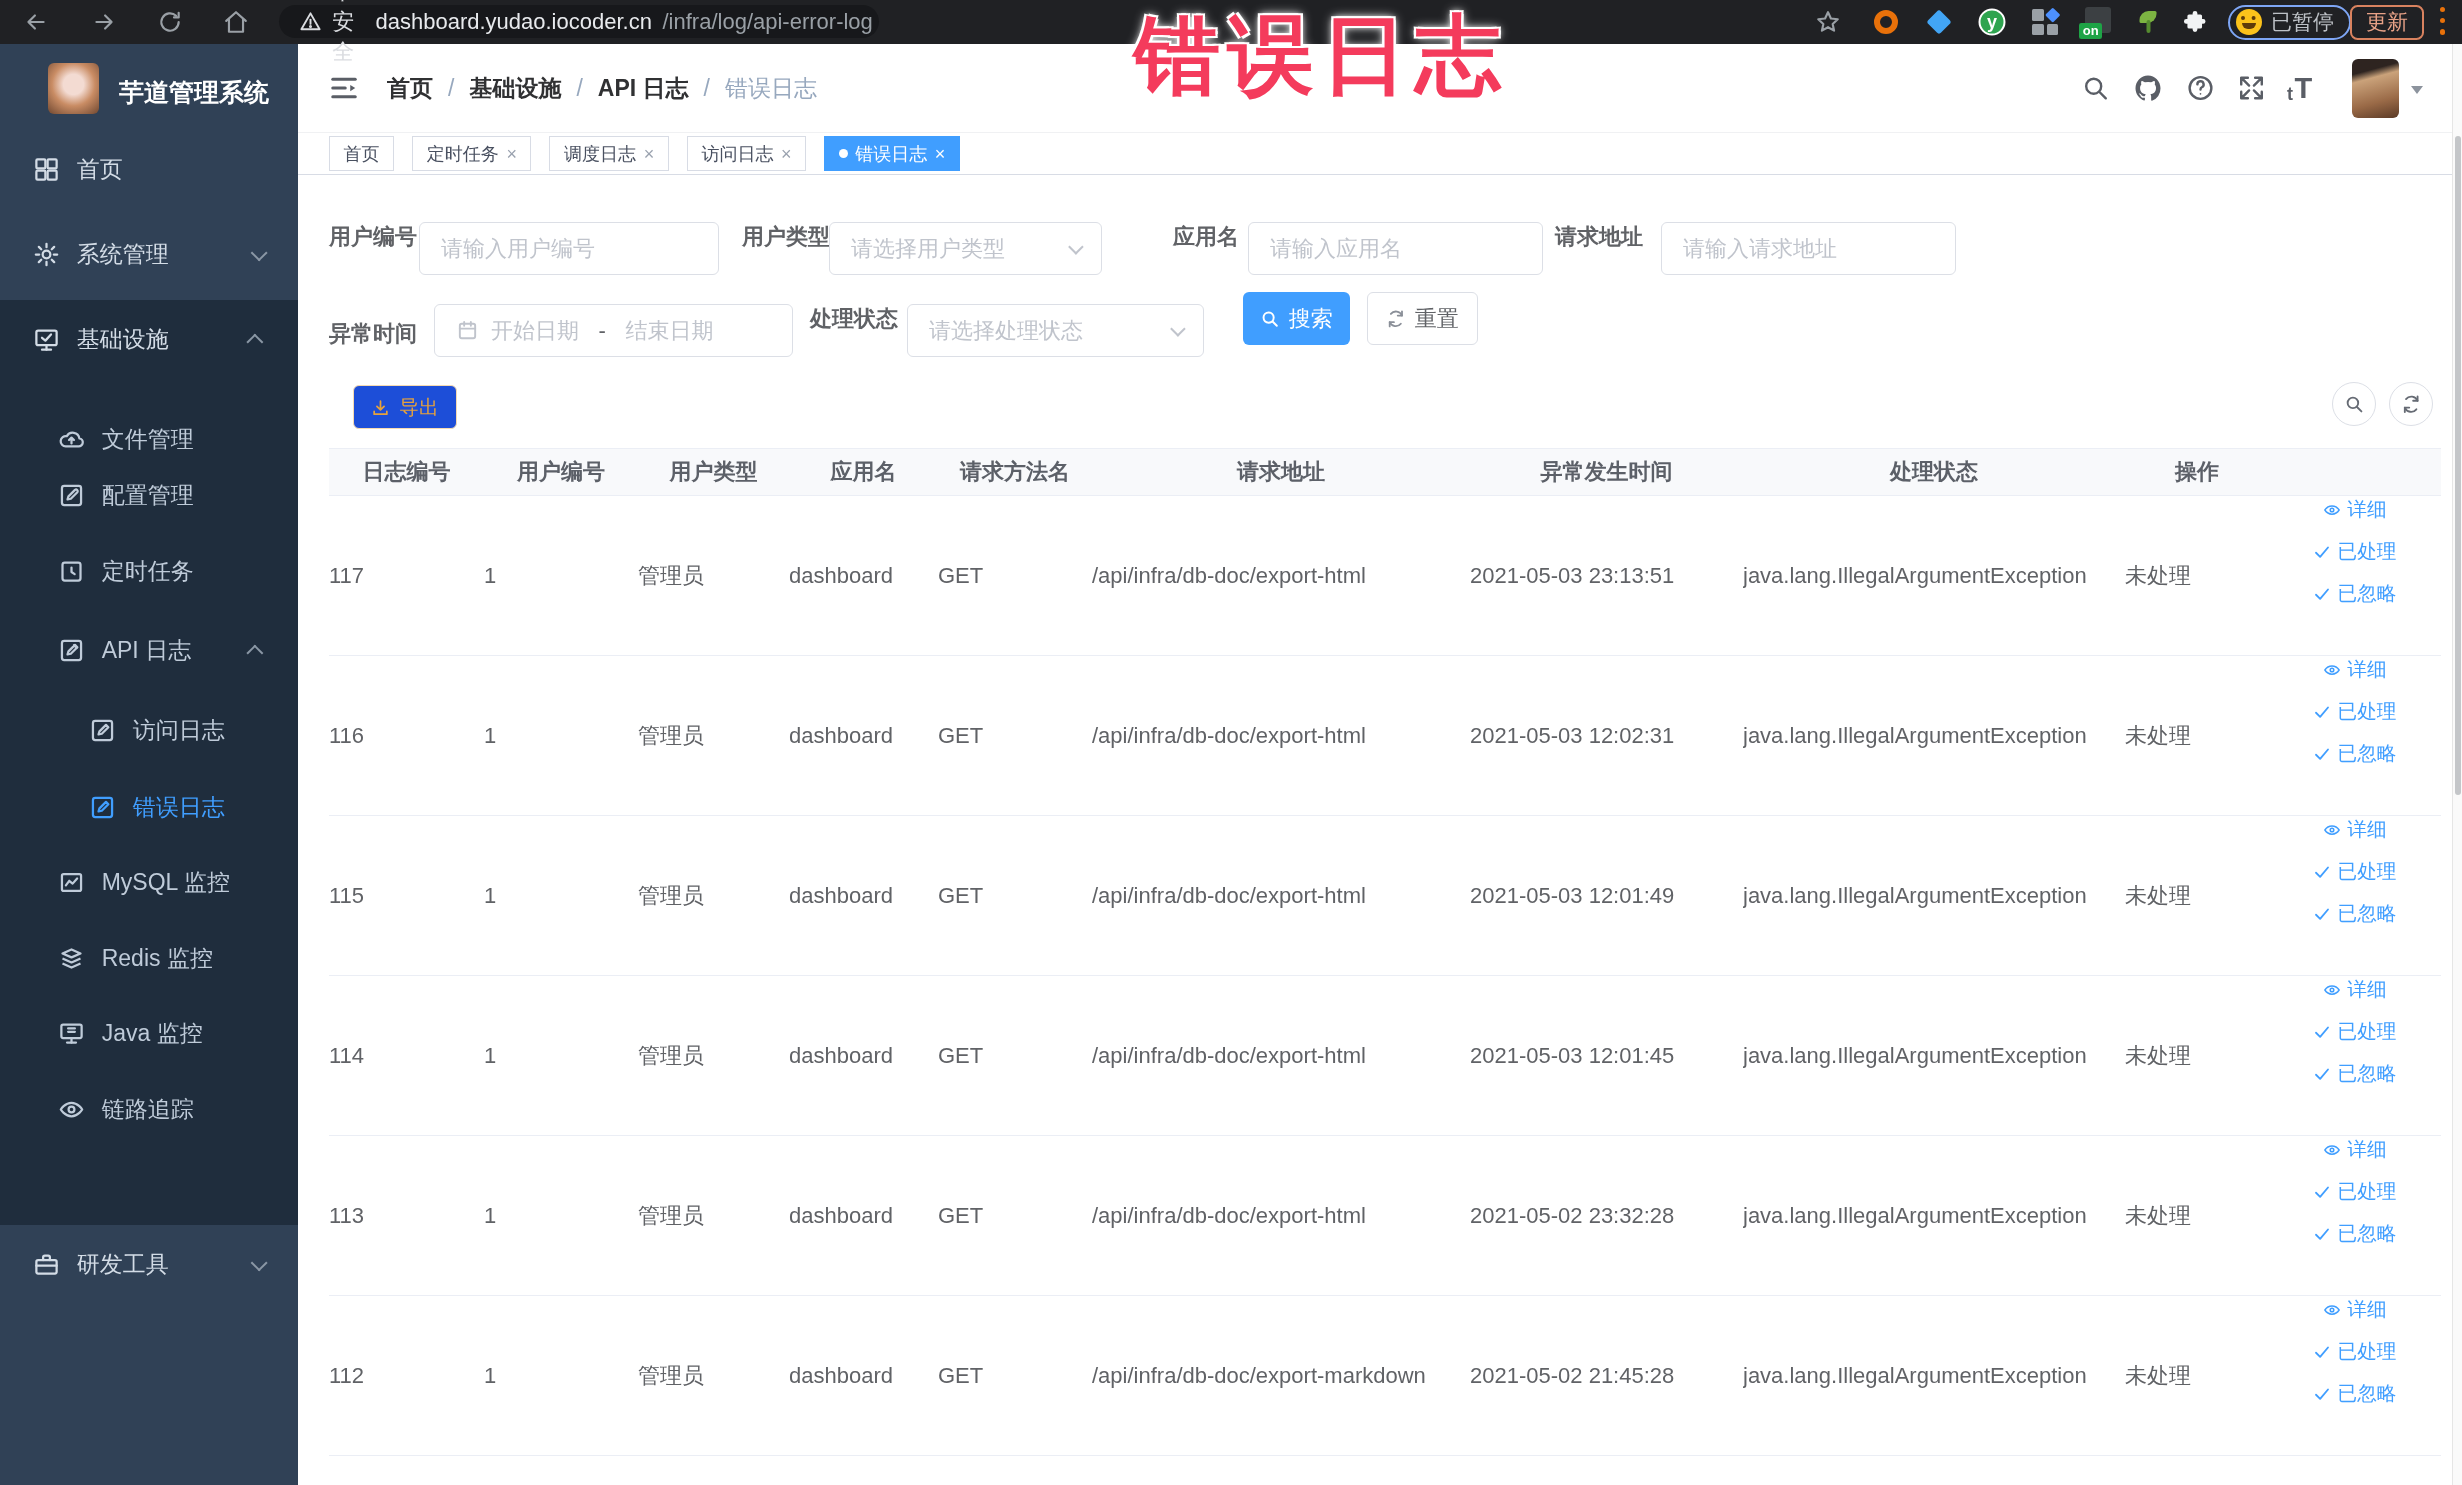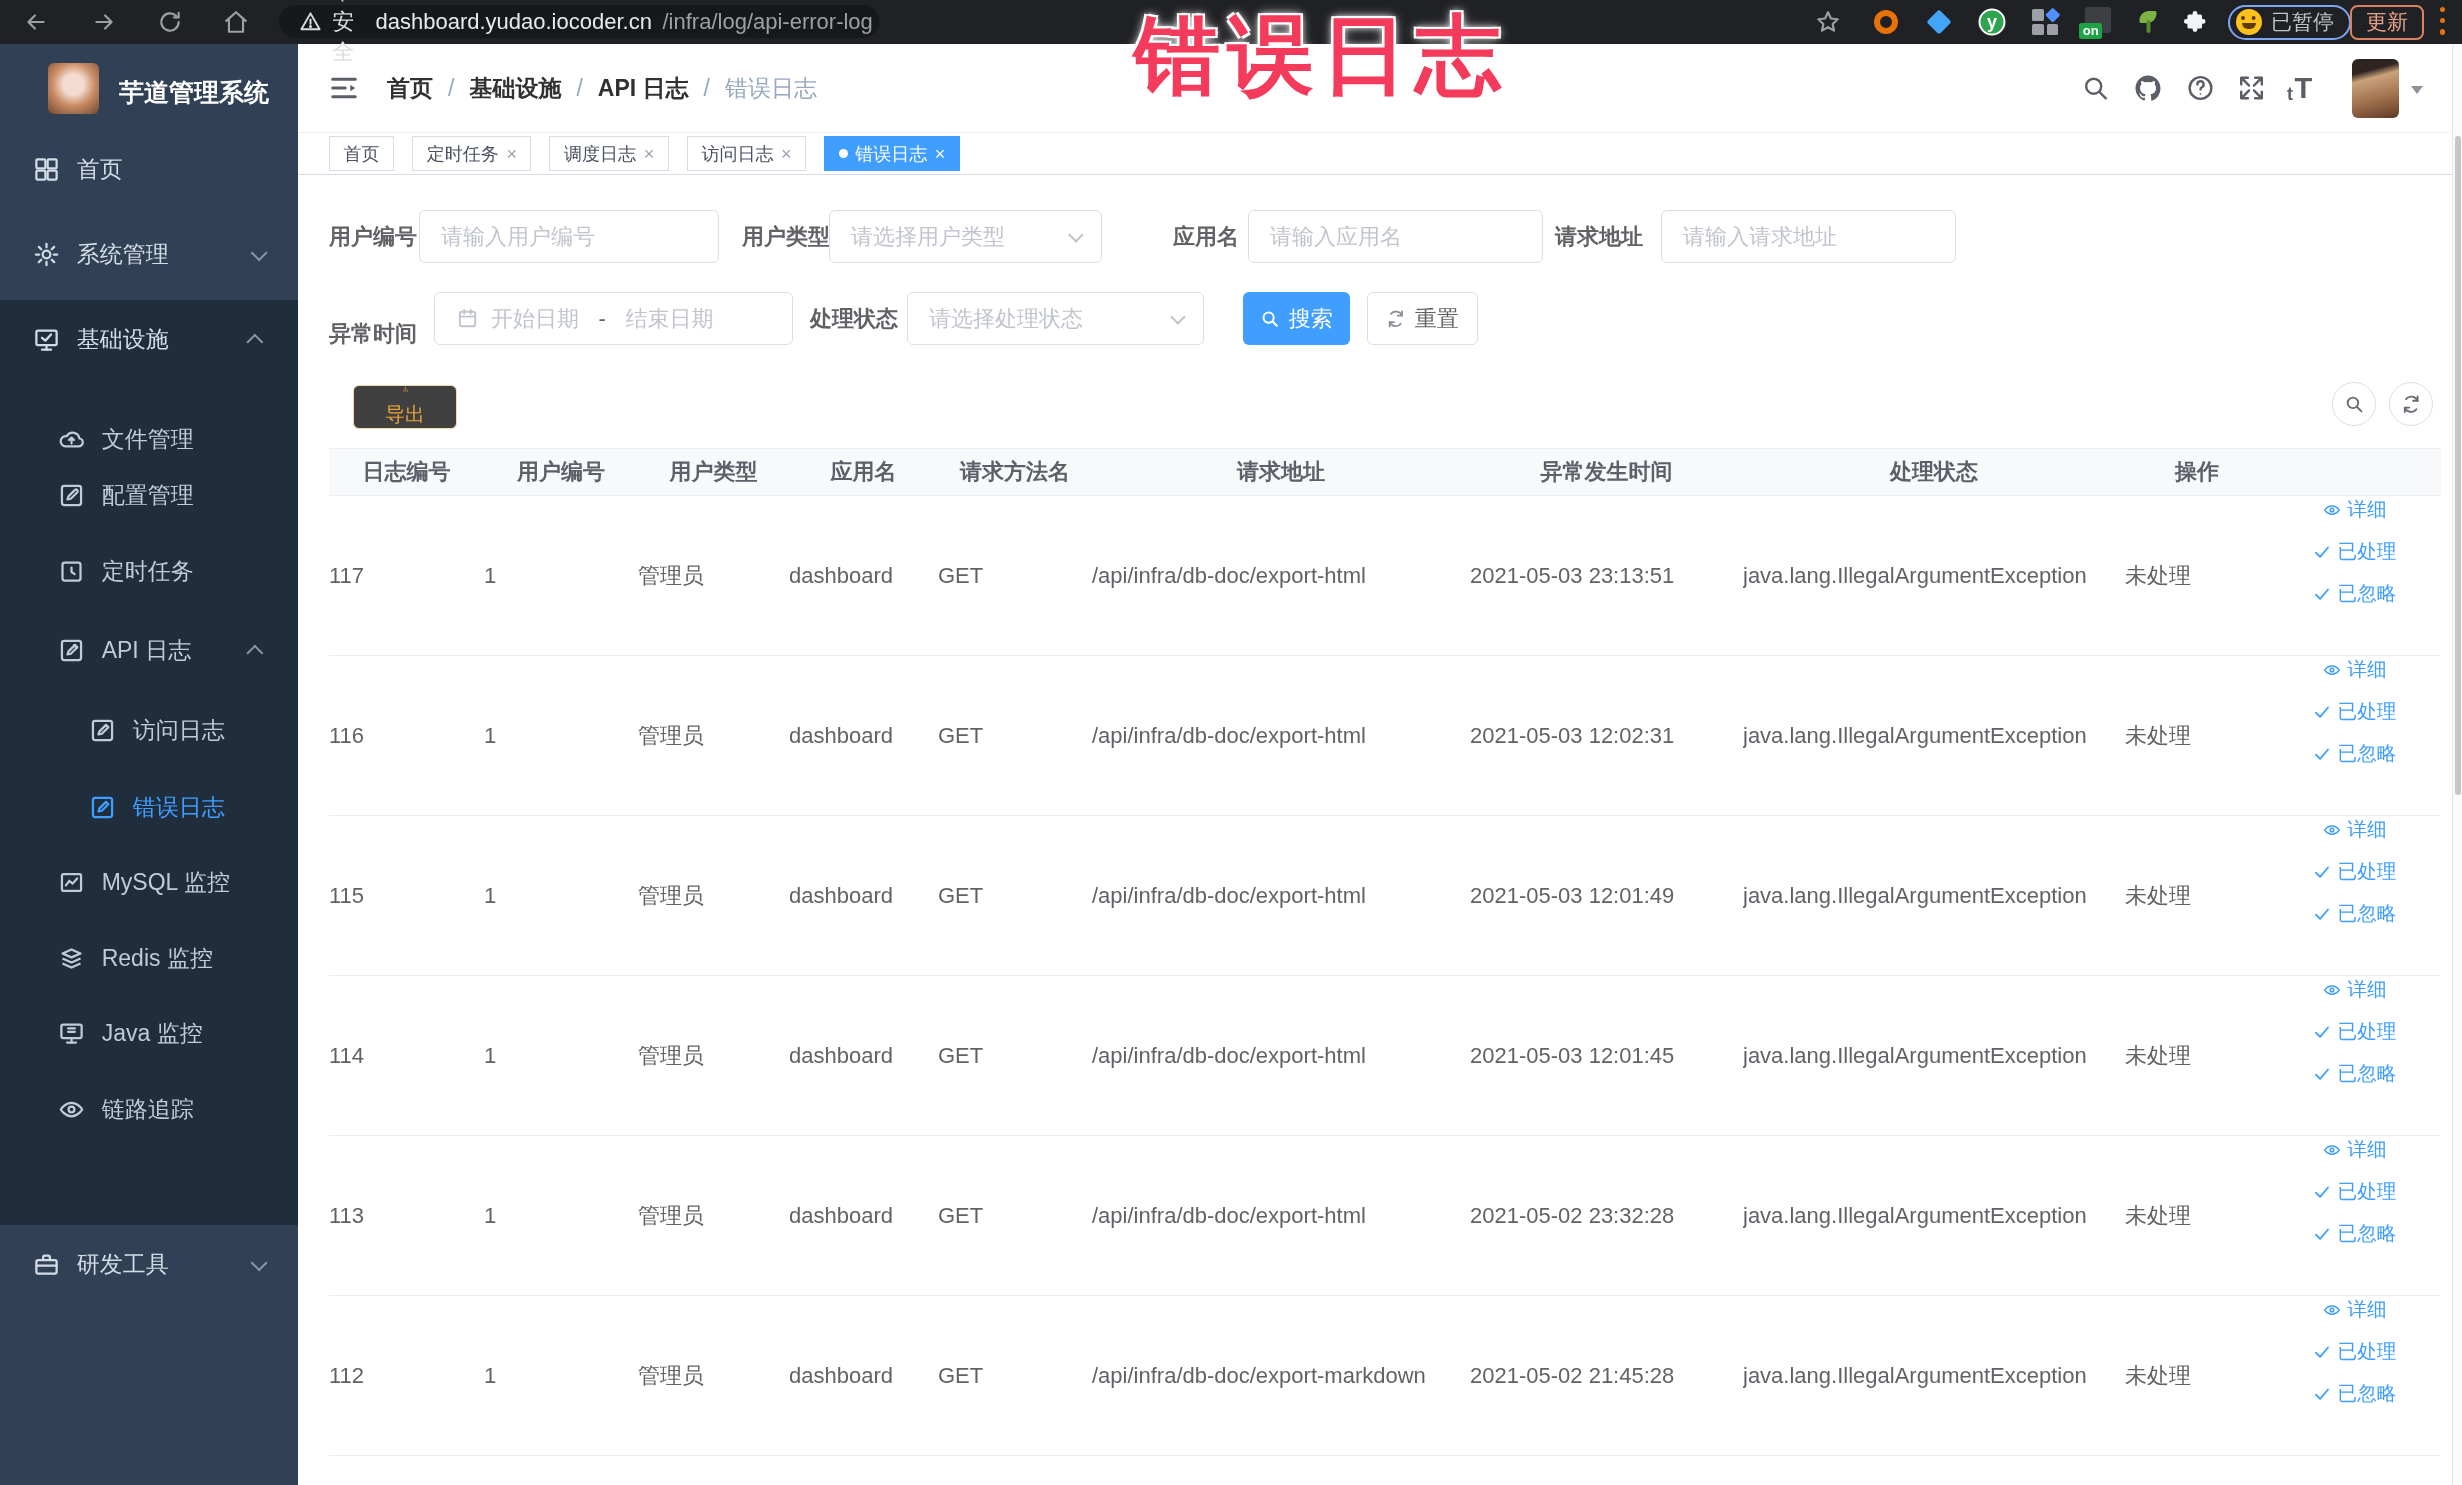--- a/index.html
+++ b/index.html
@@ -92,29 +92,29 @@
   .tab .x { font-size:18px; color:#9aa2af; line-height:1; }
   .tab .x::before { content:"×"; }
   .tab.active { background:#409eff; border-color:#409eff; color:#fff; }
   .tab.active .x { color:#fff; }
   .tab .dot { width:9px; height:9px; border-radius:50%; background:#fff; }
 
   
   .content { position:absolute; left:0; top:131px; right:0; bottom:0; background:#fff; }
   .f-label { position:absolute; height:53px; line-height:53px; font-size:22px; color:#606266; font-weight:600; white-space:nowrap; }
   .f-box { position:absolute; height:53px; border:1.5px solid #dcdfe6; border-radius:6px; background:#fff;
-           display:flex; align-items:center; padding:0 21px; gap:12px; font-size:22px; color:#c0c4cc; cursor:text; }
+           display:flex; align-items:center; padding:0 21px; gap:12px; font-size:22px; color:#c0c4cc; cursor:text;margin-top:12px; }
   .f-box .chev { margin-left:auto; width:10.6px; height:10.6px; border-right:2.3px solid #c0c4cc;
                  border-bottom:2.3px solid #c0c4cc; transform:rotate(45deg) translateY(-2.3px); }
   .f-box .dsep { color:#606266; margin:0 7.6px; }
   .btn { position:absolute; height:53px; border-radius:6px; font-size:22px; display:flex; align-items:center;
          justify-content:center; gap:9px; cursor:pointer;margin-left:20px; }
   .btn.primary { background:#409eff; color:#fff; }
   .btn.plain { background:#fff; border:1.5px solid #dcdfe6; color:#606266; }
-  .btn.export { height:44px; background:#404040; border:1.5px solid #f5dab1; color:#e6a23c; font-size:19.7px;flex-direction:column; }
+  .btn.export { height:44px; background:#1d4ed8; border:1.5px solid #f5dab1; color:#e6a23c; font-size:19.7px; }
   .circle-btn { position:absolute; width:44px; height:44px; border-radius:50%; border:1.5px solid #dcdfe6;
                 background:#fff; color:#666b74; display:flex; align-items:center; justify-content:center; cursor:pointer; }
 
   
   .table { position:absolute; left:31px; top:273px; width:2112px;
            --cols:155px 154px 151px 149px 154px 378px 273px 382px 144px 172px; }
   .thead { display:grid; grid-template-columns:var(--cols); height:48px; background:#f8f9fb;
            border-top:1.5px solid #ebeef5; border-bottom:1.5px solid #ebeef5; }
   .th { display:flex; align-items:center; justify-content:center; font-size:22px; font-weight:600; color:#5c6068; }
   .trow { display:grid; grid-template-columns:var(--cols); height:160px; border-bottom:1.5px solid #ebeef5; background:#fff; }

